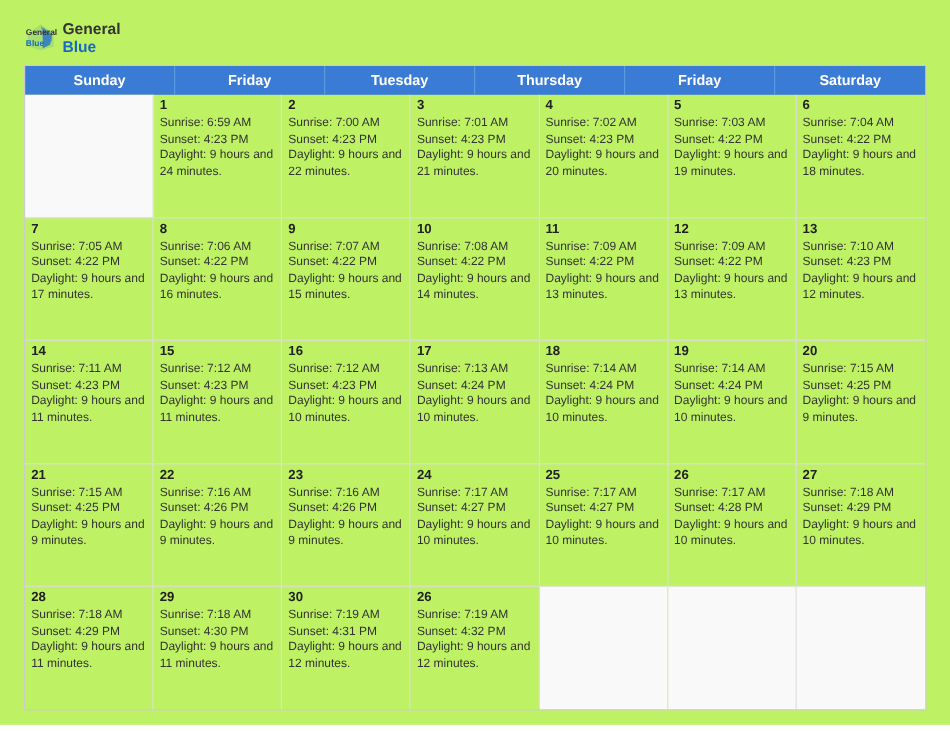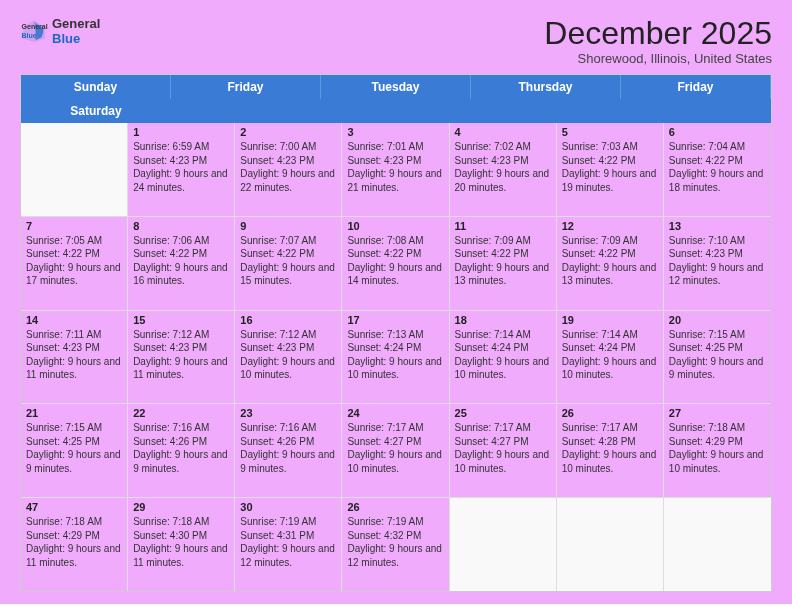--- a/index.html
+++ b/index.html
@@ -6,21 +6,21 @@
     body {
       width: 792px;
       height: 612px;
       background: #fff;
       font-family: Arial, sans-serif;
       overflow: hidden;
     }
     .page {
       width: 792px;
       height: 604px;
-      background: #f0abfc;
+      background: #bef264;
       padding: 16px 20px 12px 20px;
       display: flex;
       flex-direction: column;
     }
     .header {
       display: flex;
       align-items: flex-start;
       justify-content: space-between;
       margin-bottom: 8px;
     }
@@ -47,21 +47,21 @@
       color: #444;
     }
     .calendar {
       flex: 1;
       display: flex;
       flex-direction: column;
       border: 1px solid #ccc;
     }
     .cal-header {
       display: grid;
-      grid-template-columns: repeat(5, 1fr);
+      grid-template-columns: repeat(6, 1fr);
       background: #3a7bd5;
     }
     .cal-header-cell {
       color: #fff;
       font-size: 12px;
       font-weight: bold;
       text-align: center;
       padding: 5px 2px;
       border-right: 1px solid #5a9be0;
     }
@@ -112,24 +112,20 @@
         <path d="M20 8 L30 16 L28 26 L20 30" fill="#1a6bbf" opacity="0.7"></path>
         <path d="M18 6 L30 14 L30 22 L22 28" fill="#3a7bd5" opacity="0.5"></path>
         <text x="2" y="16" font-size="9" font-weight="bold" fill="#333">General</text>
         <text x="2" y="27" font-size="9" font-weight="bold" fill="#1a6bbf">Blue</text>
       </svg>
       <div>
         <div style="font-size:13px;font-weight:bold;color:#333;">General</div>
         <div style="font-size:13px;font-weight:bold;color:#1a6bbf;">Blue</div>
       </div>
     </div>
-    <div class="title-block">
-      <div class="month-title">December 2025</div>
-      <div class="location">Shorewood, Illinois, United States</div>
-    </div>
   </div>
 
   <div class="calendar">
     <div class="cal-header">
       <div class="cal-header-cell">Sunday</div>
       <div class="cal-header-cell">Friday</div>
       <div class="cal-header-cell">Tuesday</div>
       <div class="cal-header-cell">Thursday</div>
       <div class="cal-header-cell">Friday</div>
       <div class="cal-header-cell">Saturday</div>
@@ -247,21 +243,21 @@
             <span class="cell-day">26</span>
             <div class="cell-info">Sunrise: 7:17 AM<br>Sunset: 4:28 PM<br>Daylight: 9 hours and 10 minutes.</div>
           </div>
           <div class="cal-cell">
             <span class="cell-day">27</span>
             <div class="cell-info">Sunrise: 7:18 AM<br>Sunset: 4:29 PM<br>Daylight: 9 hours and 10 minutes.</div>
           </div>
         </div>
         <div class="cal-row">
           <div class="cal-cell">
-            <span class="cell-day">47</span>
+            <span class="cell-day">28</span>
             <div class="cell-info">Sunrise: 7:18 AM<br>Sunset: 4:29 PM<br>Daylight: 9 hours and 11 minutes.</div>
           </div>
           <div class="cal-cell">
             <span class="cell-day">29</span>
             <div class="cell-info">Sunrise: 7:18 AM<br>Sunset: 4:30 PM<br>Daylight: 9 hours and 11 minutes.</div>
           </div>
           <div class="cal-cell">
             <span class="cell-day">30</span>
             <div class="cell-info">Sunrise: 7:19 AM<br>Sunset: 4:31 PM<br>Daylight: 9 hours and 12 minutes.</div>
           </div>

